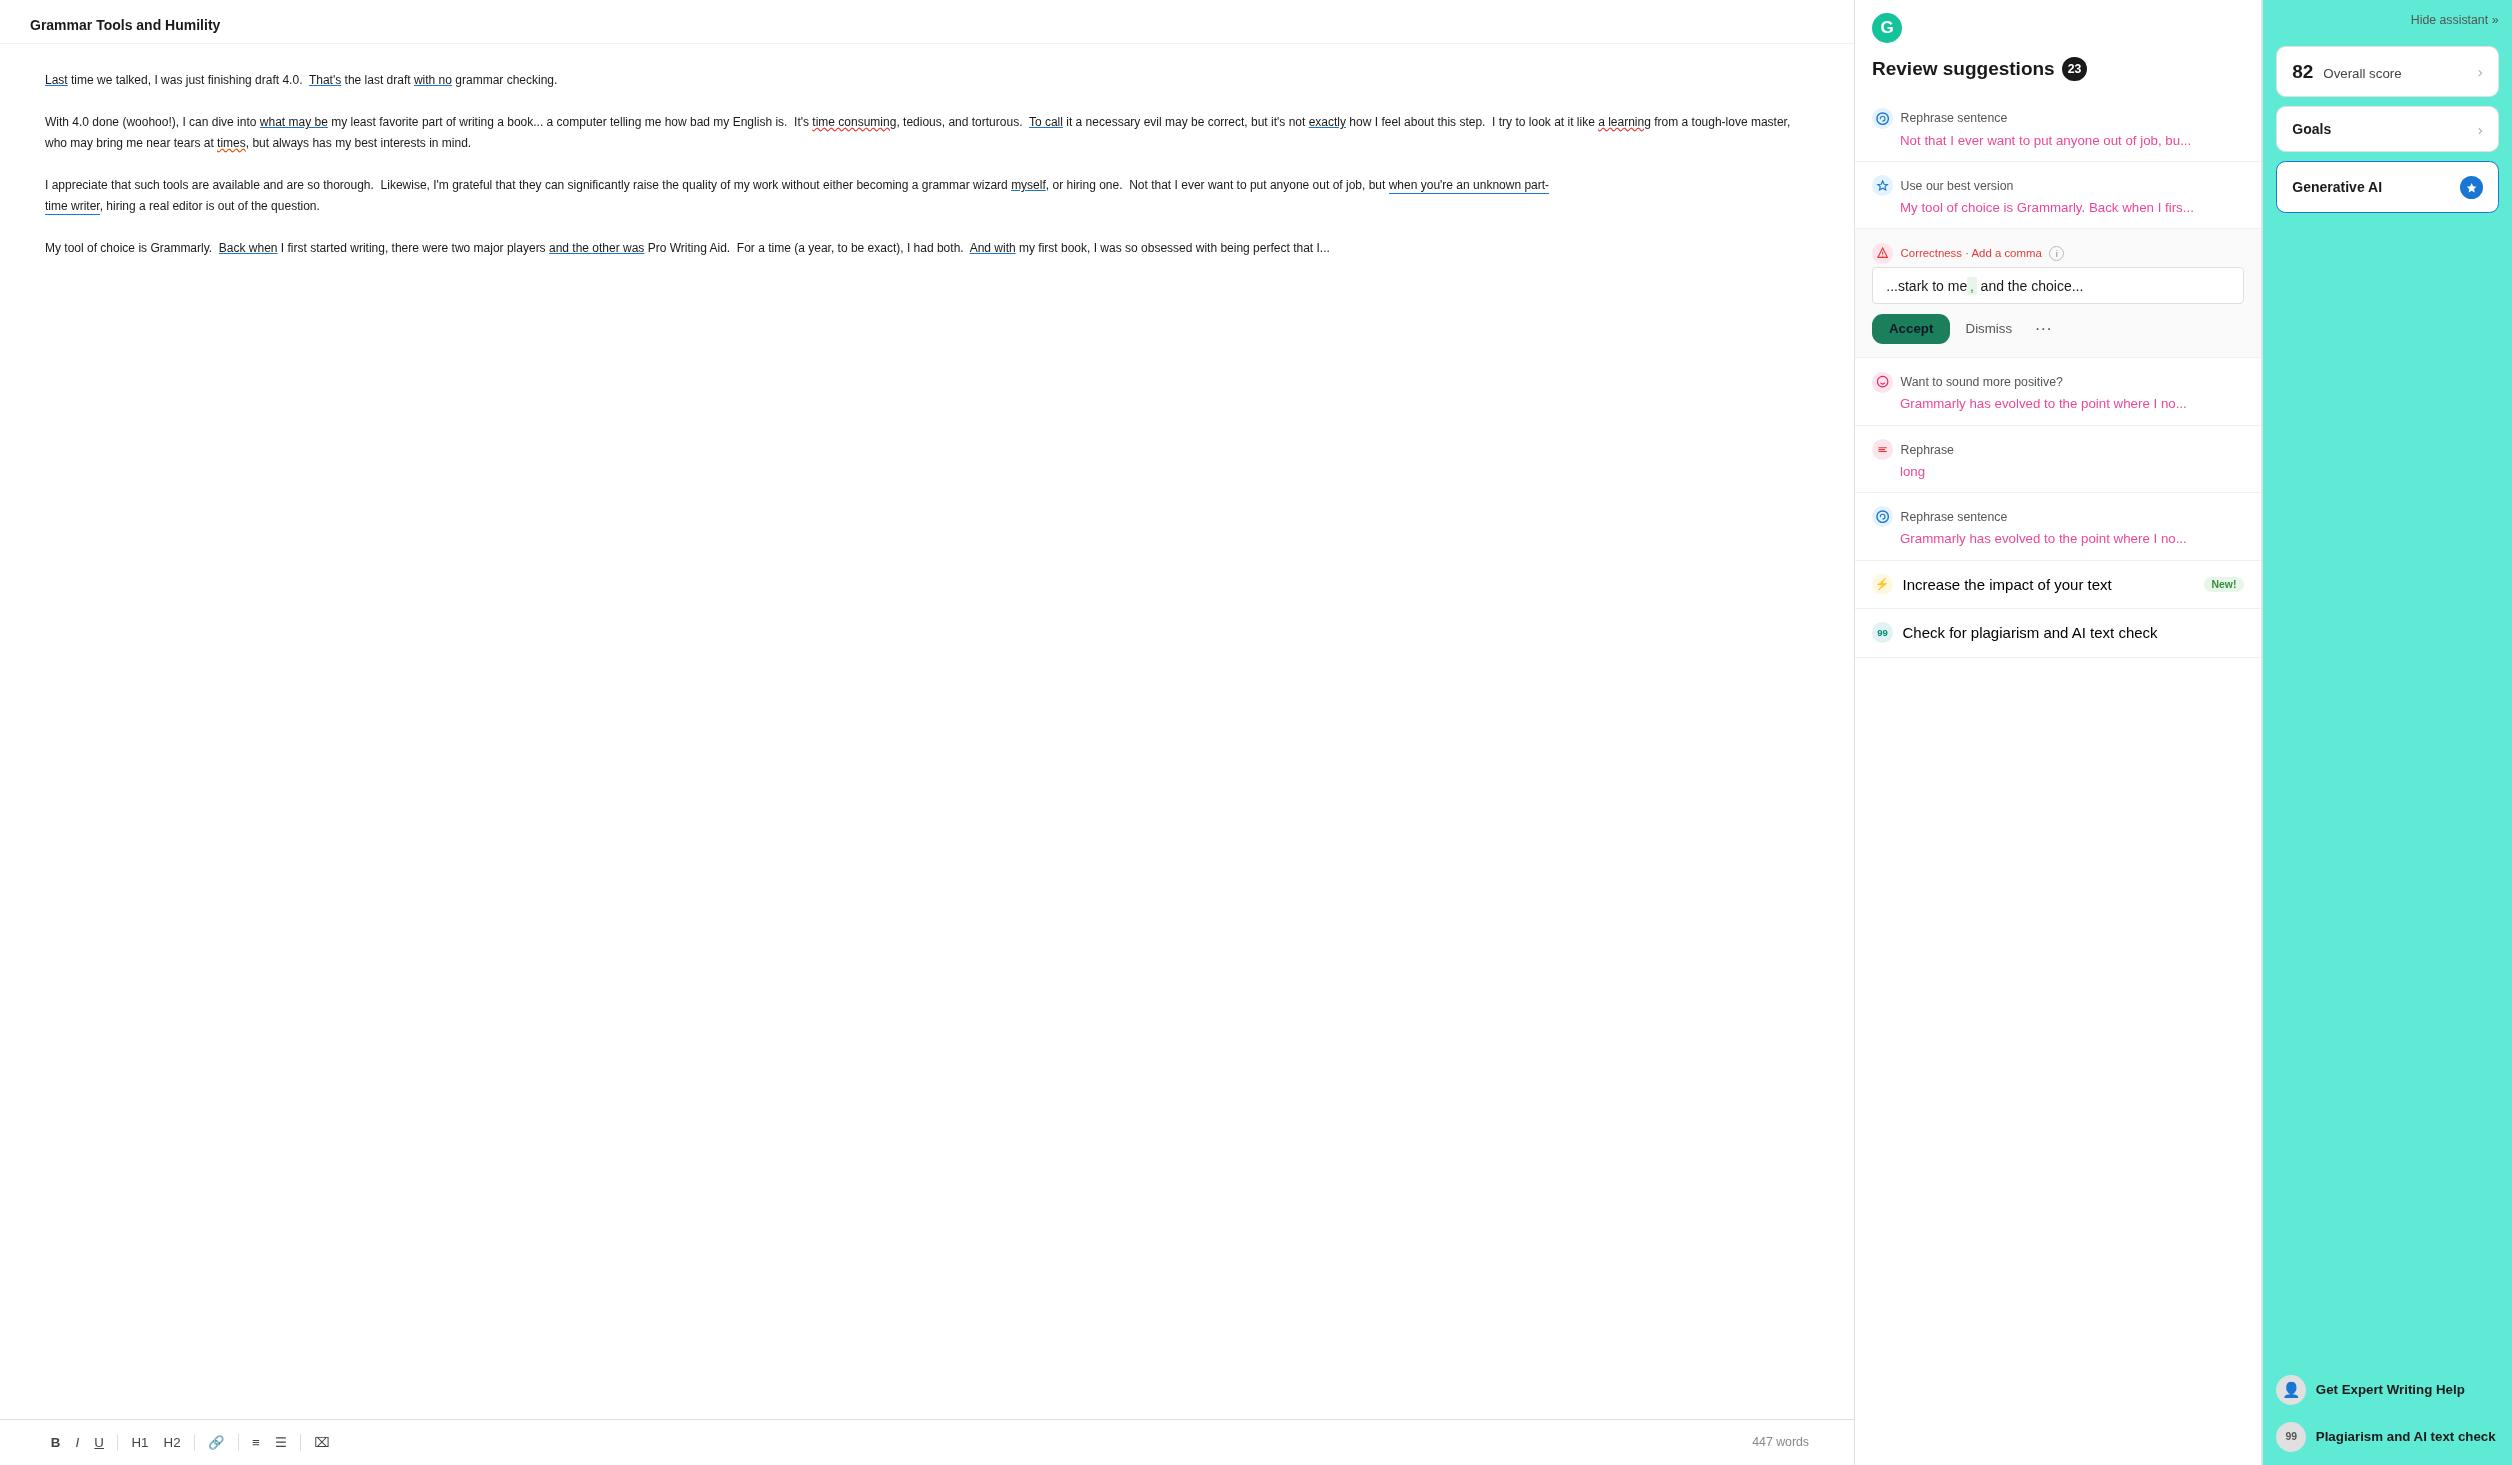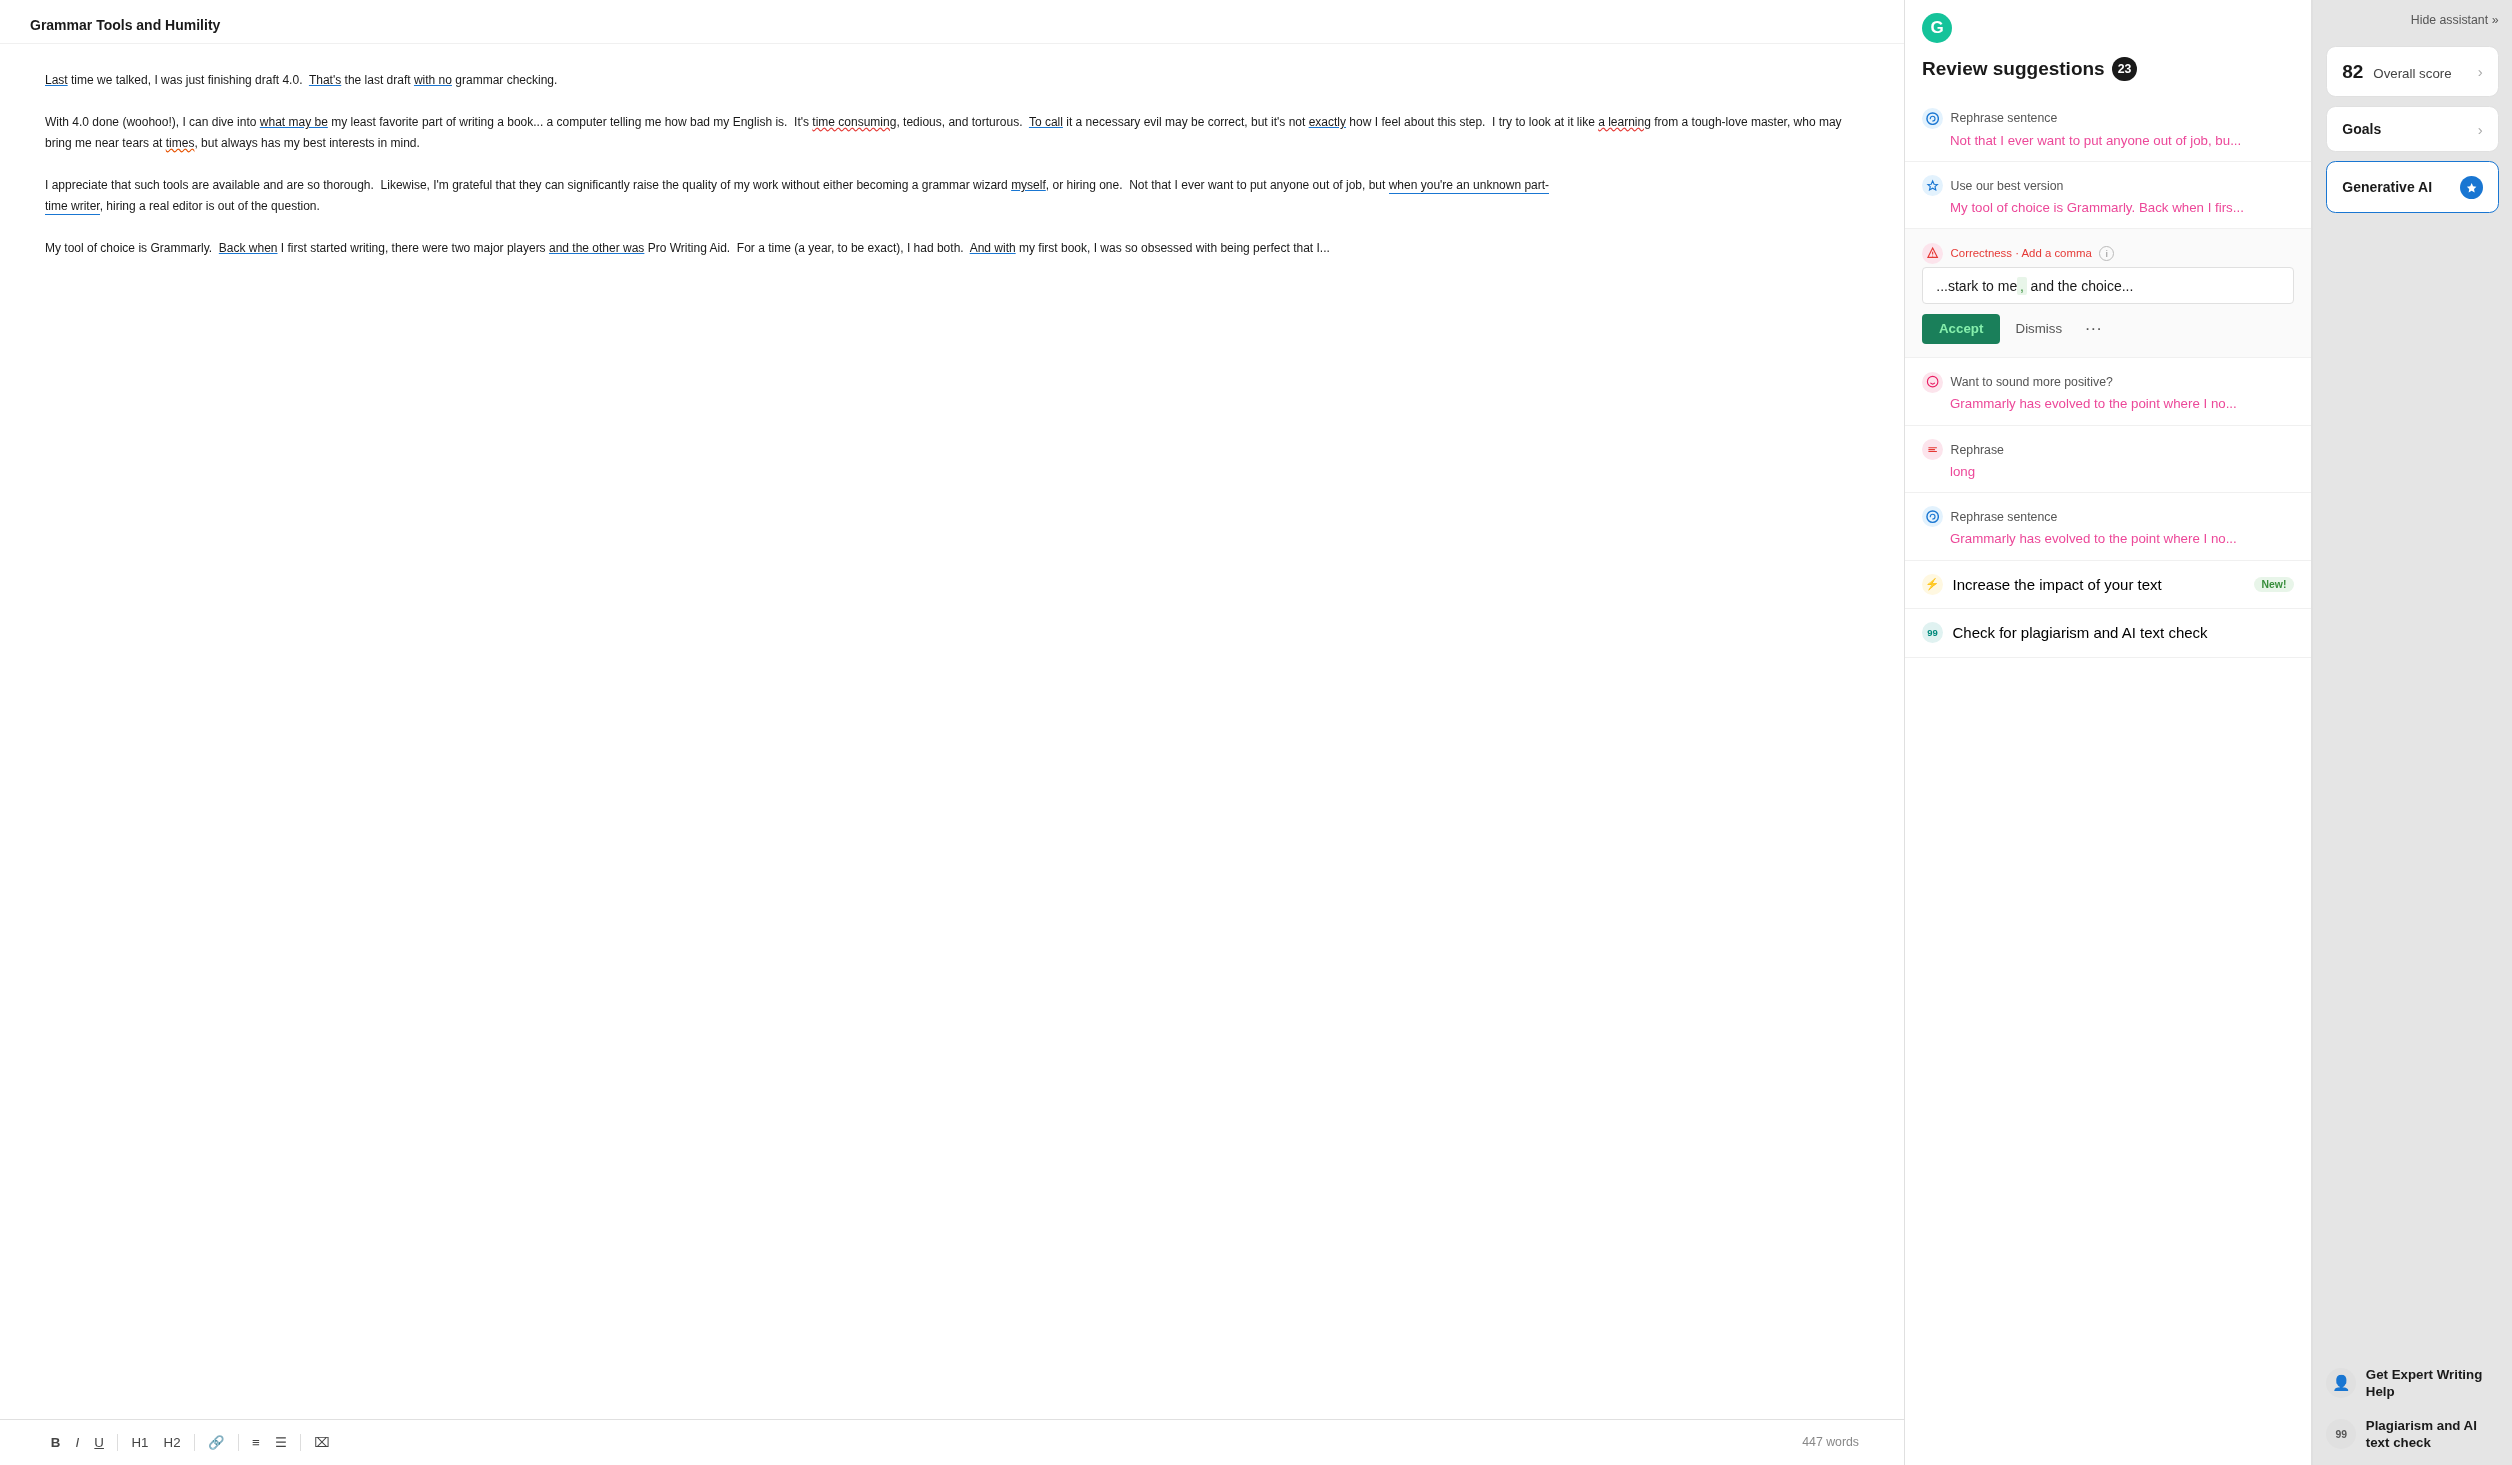--- a/index.html
+++ b/index.html
@@ -248,23 +248,23 @@
     }
 
     .action-buttons {
       display: flex;
       align-items: center;
       gap: 7.6px;
     }
 
     .btn-accept {
       background: #1a7f5a;
-      color: #86efac;
+      color: #0f172a;
       border: none;
-      border-radius: 4px;
+      border-radius: 11px;
       padding: 7.6px 17px;
       font-size: 13.3px;
       font-weight: 600;
       cursor: pointer;
       text-align: center;
     }
 
     .btn-dismiss {
       background: none;
       border: none;
@@ -316,25 +316,25 @@
       color: #388e3c;
       border-radius: 9.5px;
       padding: 1.9px 7.6px;
       font-size: 10.4px;
       font-weight: 600;
       margin-left: auto;
     }
 
     
     .sidebar {
-      width: 200px;
+      width: 250px;
       display: flex;
       flex-direction: column;
       padding: 13.3px 13.3px;
-      background: #e5e5e5;
+      background: #5eead4;
       border-left: 0.9px solid #e0e0e0;
     }
 
     .hide-assistant {
       display: flex;
       align-items: center;
       gap: 3.8px;
       font-size: 12.3px;
       color: #555;
       cursor: pointer;

